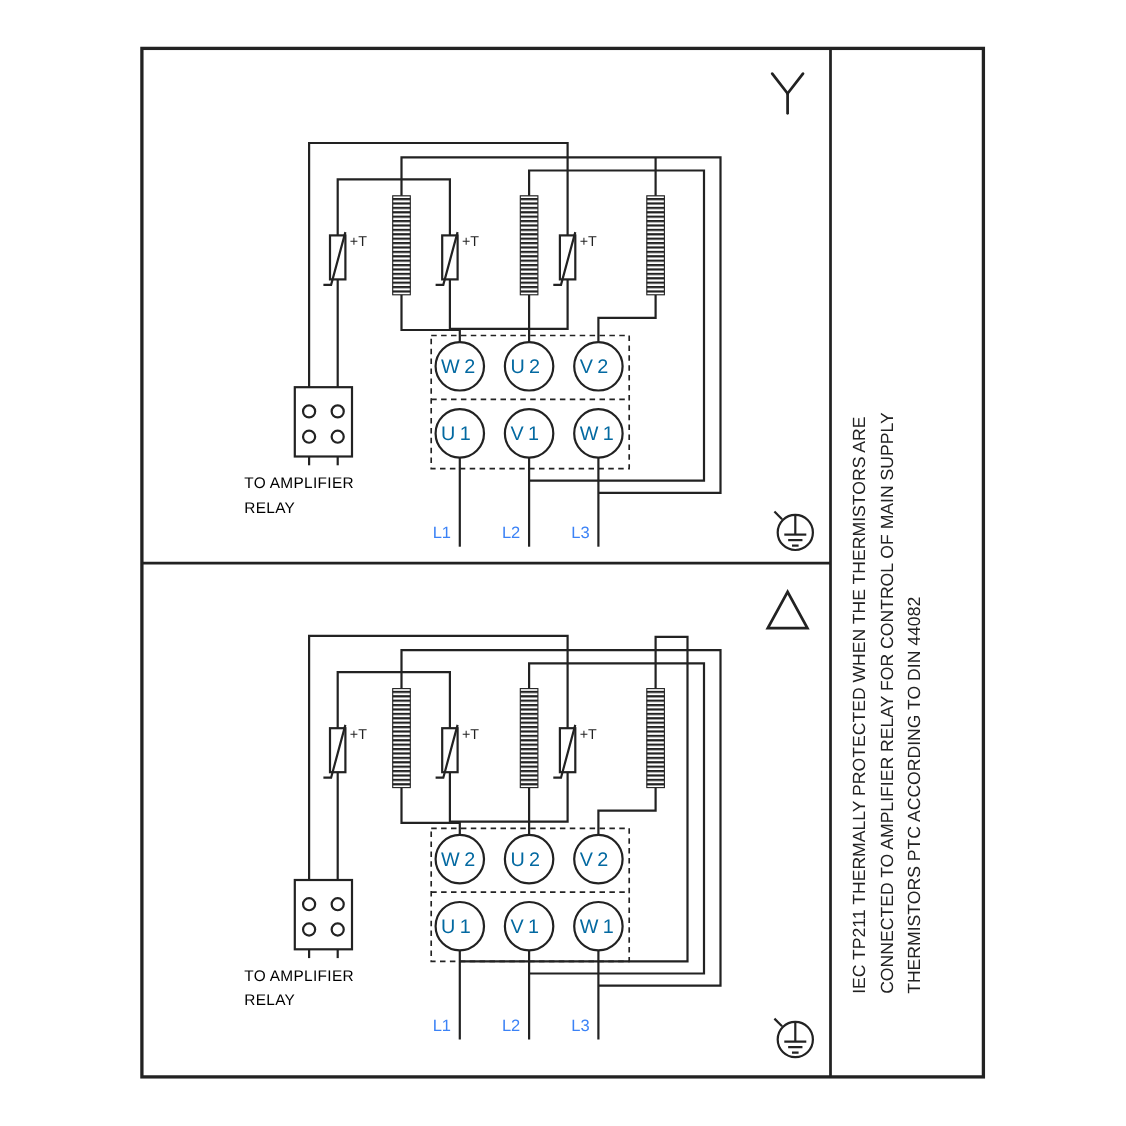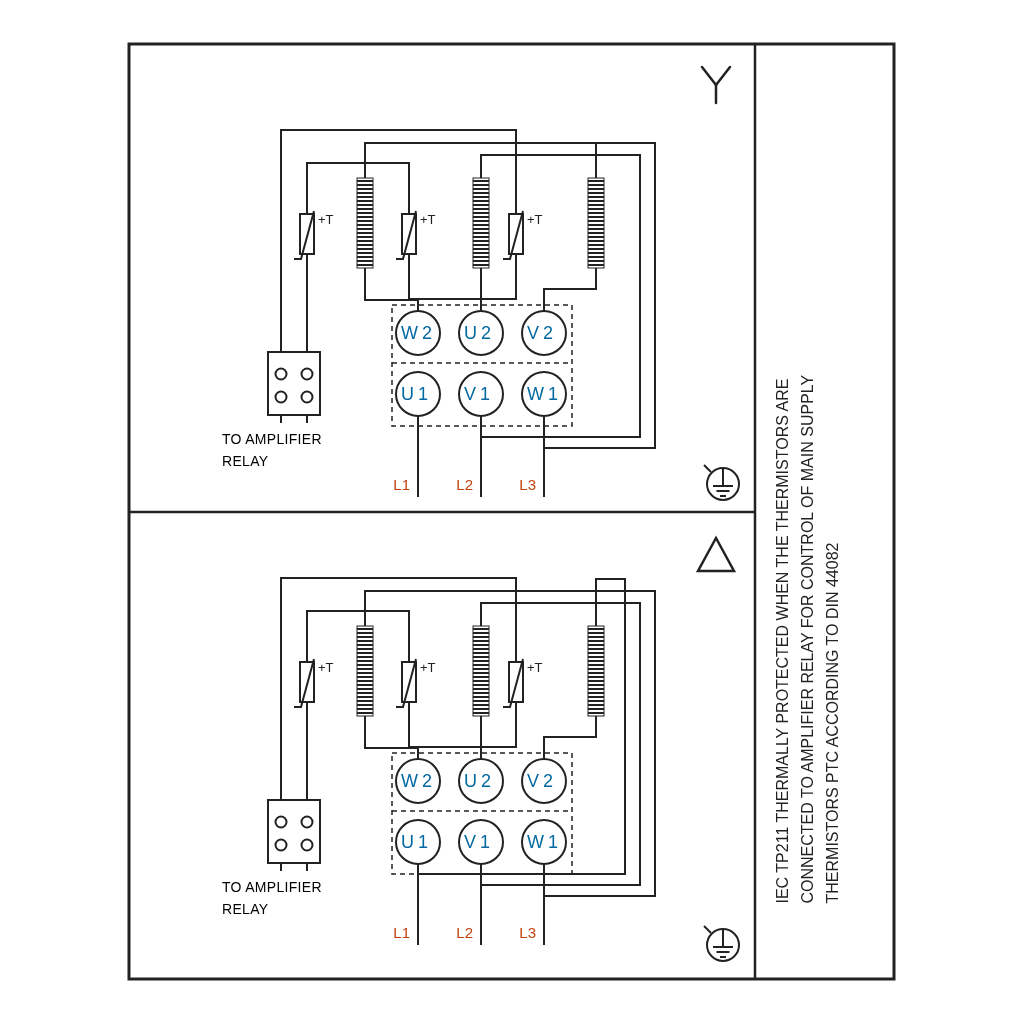--- a/index.html
+++ b/index.html
@@ -3,21 +3,21 @@
 <meta charset="utf-8">
 <style>
   html,body{margin:0;padding:0;}
   body{width:1024px;height:1024px;position:relative;background:#ffffff;
        font-family:"Liberation Sans",sans-serif;color:#222;overflow:hidden;}
   .canvas-svg{position:absolute;left:0;top:0;}
   .term{position:absolute;width:46px;height:46px;box-sizing:border-box;border:2px solid #222;
         border-radius:50%;background:#fff;display:flex;align-items:center;justify-content:flex-start;
         font-size:18px;letter-spacing:4px;padding-left:4px;color:#0369a1;}
   .tlabel{position:absolute;font-size:13px;color:#222;}
-  .llabel{position:absolute;width:26px;text-align:right;font-size:15px;color:#c2410c;}
+  .llabel{position:absolute;width:26px;text-align:right;font-size:15px;color:#3b82f6;}
   .note{position:absolute;font-size:14px;letter-spacing:.3px;color:#000000;}
   .sidewrap{position:absolute;left:755px;top:44px;width:140px;height:935px;}
   .siderot{position:absolute;width:935px;height:140px;left:-397.5px;top:397.5px;
            transform:rotate(-90deg);box-sizing:border-box;padding:14px 0 0 76px;}
   .sideline{font-size:16px;line-height:25px;white-space:nowrap;color:#222;}
 </style>
 </head>
 <body>
 
 <svg class="canvas-svg" width="1024" height="1024" viewBox="0 0 1024 1024">

